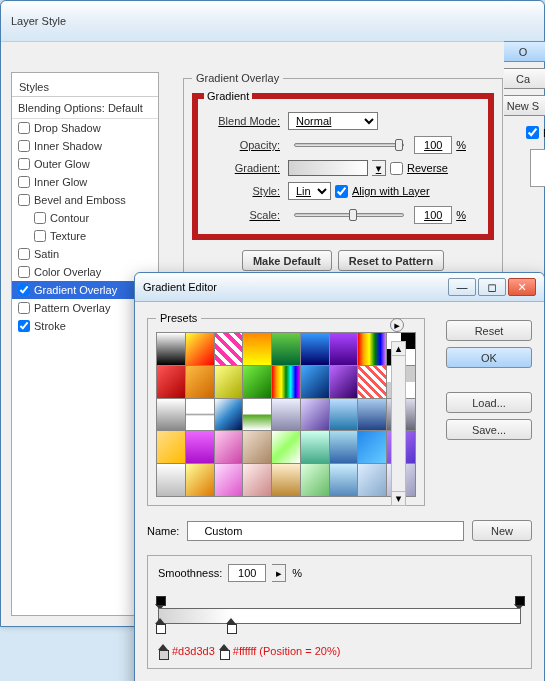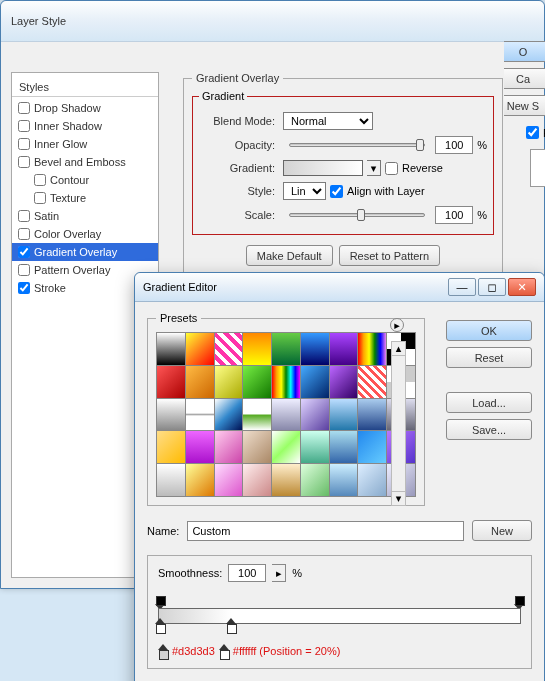--- a/index.html
+++ b/index.html
@@ -12,33 +12,33 @@
 .styles-panel { border: 1px solid #aaa; background: #fff; width: 148px; padding: 5px 0 280px 0;}
 .styles-head { padding: 3px 7px; border-bottom: 1px solid #ccc; color: #333; }
 .styles-list { padding-top:2px;}
 .style-item { display:flex; align-items:center; padding: 3px 4px 3px 6px; gap:4px; color:#333; cursor:pointer;}
 .style-item.sub { padding-left: 22px;}
 .style-item input[type=checkbox]{width:12px;height:12px;}
 .style-item.selected { background: #2f6bdc; color:#fff; }
 .style-item.blending { border-bottom:1px solid #ddd; padding-bottom:4px;}
 fieldset.grad-overlay { border:1px solid #aaa; padding:6px 8px 8px 8px; width: 320px; height:260px;}
 fieldset.grad-overlay > legend { padding:0 4px; color:#333;}
-fieldset.grad-inner { border:1px solid #b91c1c; padding:4px 6px 10px 6px;}
+fieldset.grad-inner { border:6px solid #b91c1c; padding:4px 22px 10px 6px;}
 fieldset.grad-inner > legend { padding:0 3px;}
-.row { display:flex; align-items:center; margin-top:6px; gap:4px;}
+.row { display:flex; align-items:center; margin-top:6px; gap:4px;text-decoration:underline;}
 .row .lbl { width:76px; text-align:right; margin-right:4px; color:#333;}
 select, .combo { border:1px solid #7a7a7a; background:#fff; padding:1px 3px; height:18px;}
 .slider { flex:1; height:4px; background:linear-gradient(#bbb,#eee); border:1px solid #888; border-radius:2px; position:relative; margin:0 6px; width:80px;}
 .slider .thumb { position:absolute; top:-5px; width:8px; height:12px; background:#eee; border:1px solid #666; border-radius:2px;}
 .num { width:38px; border:1px solid #888; background:#fff; text-align:center; height:18px; display:flex; align-items:center; justify-content:center;}
 .grad-swatch { width:80px; height:16px; border:1px solid #666; background:linear-gradient(to right,#d3d3d3,#fff);}
 .angle-dial { width:28px; height:28px; border:1px solid #888; border-radius:50%; background:#fff; position:relative;}
 .angle-dial::after{content:"";position:absolute;left:50%;top:50%;width:1px;height:12px;background:#333;transform-origin:top;transform:rotate(0deg);}
 .btn { background:linear-gradient(#fafafa,#e4e4e4); border:1px solid #8a8a8a; border-radius:3px; padding:2px 10px; height:21px; display:flex; align-items:center; justify-content:center; cursor:pointer; color:#333;}
-.btnrow { display:flex; gap:6px; margin-top:10px; justify-content:center;}
+.btnrow { display:flex; gap:6px; margin-top:10px; justify-content:center;font-weight:bold;}
 .right-buttons { position:absolute; right:-10px; top:40px; display:flex; flex-direction:column; gap:6px; width:50px; align-items:flex-end; overflow:hidden;}
 .right-buttons .btn { width:62px; }
 .right-buttons .ok{background:linear-gradient(#d9ecff,#a9d1f7);}
 .pv-row{display:flex;align-items:center;gap:4px; margin-top:4px;}
 .pv-box{width:24px;height:38px;background:#fff;border:1px solid #999;margin-top:4px;}
 
 
 .ge-window { position:absolute; left:134px; top:272px; width:411px; border:1px solid #4a7fb0; background:#f0f0f0; box-shadow:0 6px 18px rgba(0,0,0,.35); border-radius:6px 6px 0 0;}
 .ge-title { background:linear-gradient(#fdfefe,#e6eff8,#cfe3f5); padding:5px 8px; display:flex; align-items:center; border-bottom:1px solid #a0b8cf; border-radius:6px 6px 0 0;}
 .ge-title .spacer{flex:1;}
@@ -49,21 +49,21 @@
 fieldset.presets legend{padding:0 4px;}
 .preset-arrow{position:absolute;right:140px;top:16px;width:14px;height:14px;border:1px solid #888;border-radius:50%;display:flex;align-items:center;justify-content:center;cursor:pointer;}
 .preset-grid{width:260px;height:165px;display:grid;grid-template-columns:repeat(9,1fr);grid-template-rows:repeat(5,1fr);gap:1px;background:#888;border:1px solid #888;}
 .sw{background:#ccc;}
 .ge-right{position:absolute;right:12px;top:18px;display:flex;flex-direction:column;gap:6px;width:86px;}
 .ge-right .btn{width:100%; justify-content:center;}
 .scrollbar{position:absolute;right:10px;top:9px;width:15px;height:165px;background:#efefef;border:1px solid #bbb;display:flex;flex-direction:column;align-items:center;}
 .scrollbar .arr{height:14px;width:100%;border-bottom:1px solid #bbb;display:flex;align-items:center;justify-content:center;}
 .scrollbar .arr:last-child{border-top:1px solid #bbb;border-bottom:none;}
 .name-row{display:flex;align-items:center;gap:8px;margin-top:14px;}
-.name-row input[type=text]{flex:1;border:1px solid #888;height:20px;padding:2px 4px;}
+.name-row input[type=text]{flex:1;border:1px solid #888;height:20px;padding:2px 16px;}
 fieldset.gtype{border:1px solid #aaa;margin-top:14px;padding:8px 10px 10px 10px;}
 fieldset.gtype legend{padding:0 4px;}
 .gt-row{display:flex;align-items:center;gap:6px;margin-bottom:10px;}
 .stop{width:10px;height:14px;position:absolute;bottom:6px;}
 .stop::before{content:"";position:absolute;top:0;left:0;width:0;height:0;border-left:5px solid transparent;border-right:5px solid transparent;border-bottom:6px solid #333;}
 .stop::after{content:"";position:absolute;top:6px;left:1px;width:8px;height:8px;background:#fff;border:1px solid #333;}
 .tstop{width:10px;height:14px;position:absolute;top:4px;}
 .tstop::before{content:"";position:absolute;bottom:0;left:0;width:0;height:0;border-left:5px solid transparent;border-right:5px solid transparent;border-top:6px solid #333;}
 .tstop::after{content:"";position:absolute;top:0;left:1px;width:8px;height:8px;background:#000;border:1px solid #333;}
 .grad-bar-wrap{position:relative;height:46px;margin-top:4px;}
@@ -80,28 +80,35 @@
 
 <div class="layer-style-window">
   <div class="ls-title">
     <span>Layer Style</span>
   </div>
   <div class="ls-body">
 
     <div class="styles-panel">
       <div class="styles-head">Styles</div>
       <div class="styles-list">
+        <div class="style-item blending">
+            <span>Blending Options: Default</span>
+          </div>
         <div id="style-items">
             <div class="style-item">
               <input type="checkbox" style="">
               <span>Drop Shadow</span>
             </div>
             <div class="style-item">
               <input type="checkbox" style="">
               <span>Inner Shadow</span>
+            </div>
+            <div class="style-item">
+              <input type="checkbox" style="">
+              <span>Outer Glow</span>
             </div>
             <div class="style-item">
               <input type="checkbox" style="">
               <span>Inner Glow</span>
             </div>
             <div class="style-item">
               <input type="checkbox" style="">
               <span>Bevel and Emboss</span>
             </div>
             <div class="style-item sub">
@@ -264,22 +271,22 @@
         <div class="scrollbar">
           <div class="arr">▴</div>
           <div style="flex:1"></div>
           <div class="arr">▾</div>
         </div>
       </div>
     </fieldset>
     <div class="preset-arrow">▸</div>
 
     <div class="ge-right">
+      <div class="btn">Reset</div>
       <div class="btn" style="background:linear-gradient(#d9ecff,#a9d1f7)">OK</div>
-      <div class="btn">Reset</div>
       <div style="height:12px"></div>
       <div class="btn">Load...</div>
       <div class="btn">Save...</div>
     </div>
 
     <div class="name-row">
       <span>Name:</span>
       <input type="text" value="Custom" style="">
       <div class="btn" style="width:60px">New</div>
     </div>

